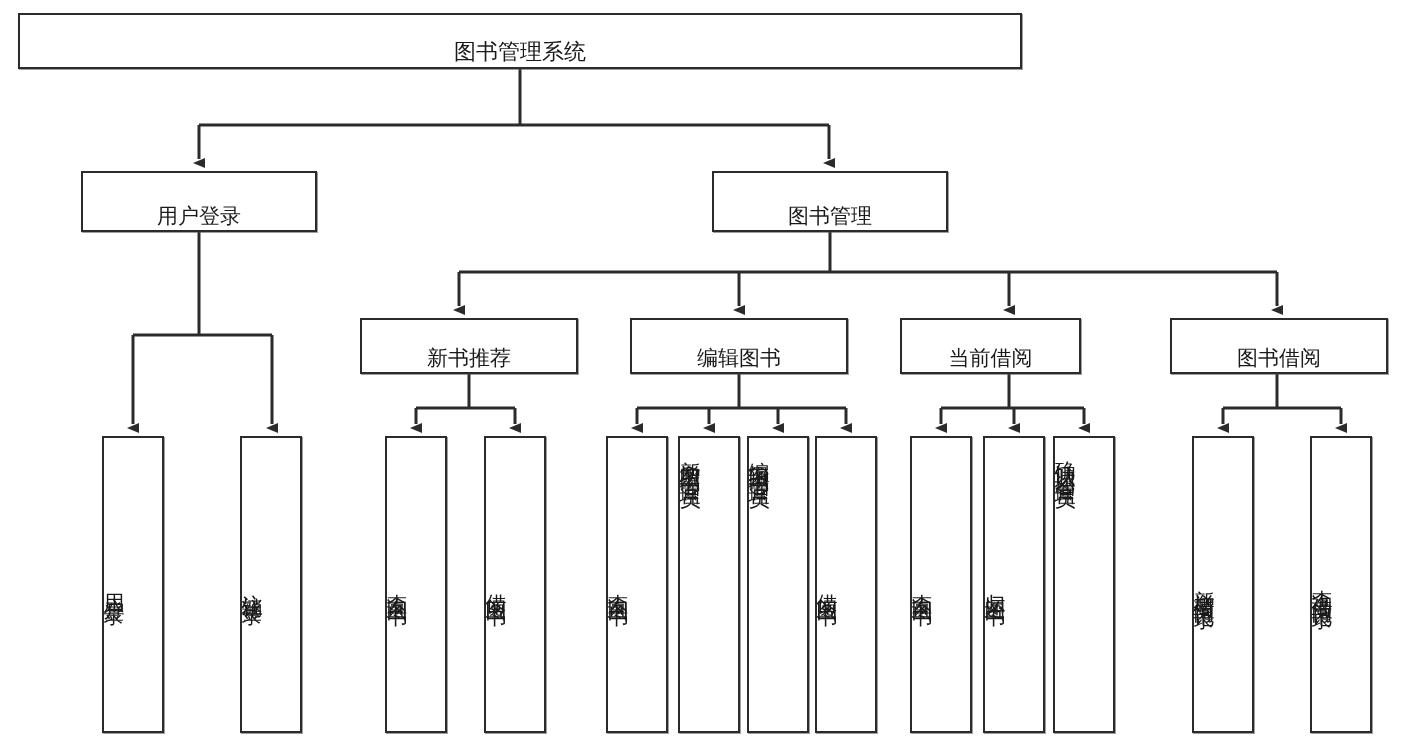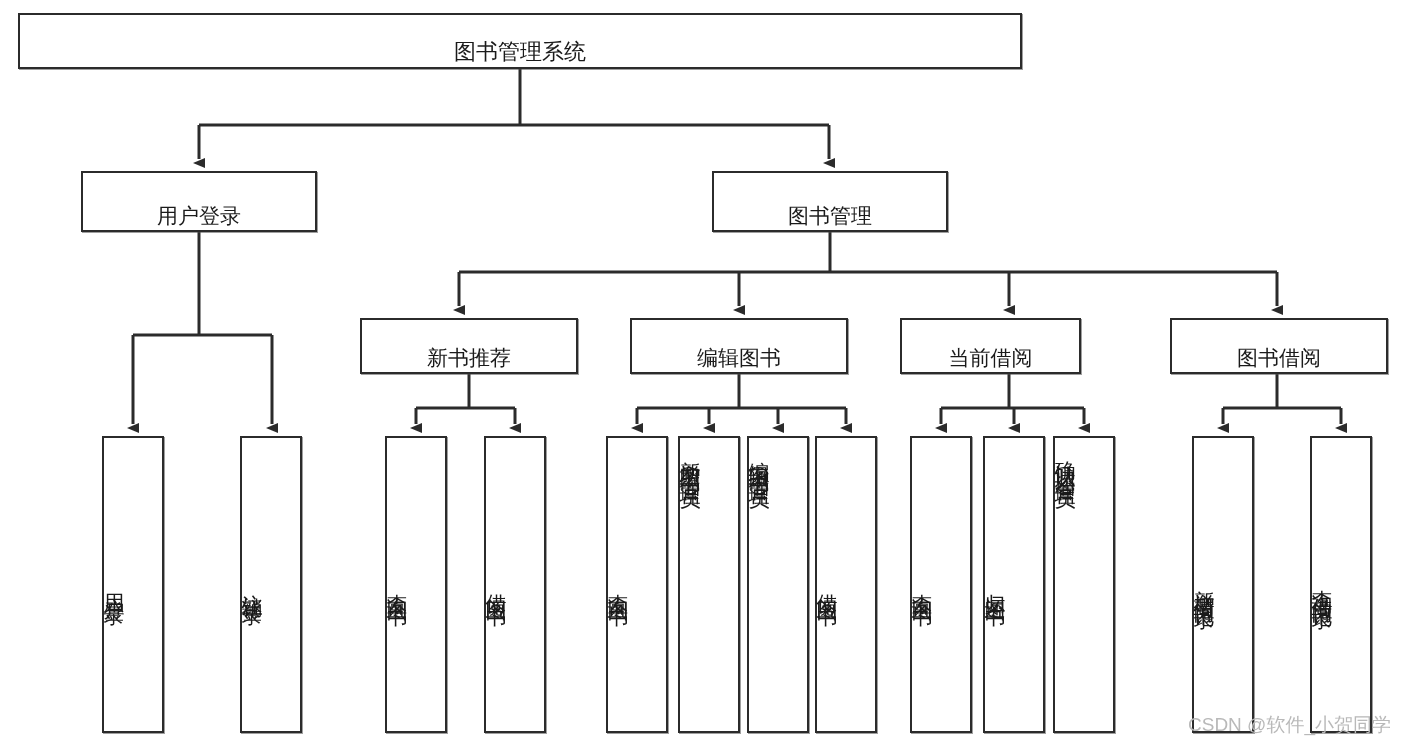--- a/index.html
+++ b/index.html
@@ -197,14 +197,13 @@
     <span class="nlabel">确认归还（管理员）</span>
   </div>
 
   <div class="node leaf" style="left: 1192px; top: 436px; width: 62px; height: 297px;">
     <span class="nlabel">新增借阅记录</span>
   </div>
   <div class="node leaf" style="left: 1310px; top: 436px; width: 62px; height: 297px;">
     <span class="nlabel">查询借阅记录</span>
   </div>
 
-  <div class="watermark">CSDN @软件_小贺同学</div>
 </div>
 
 </body></html>

